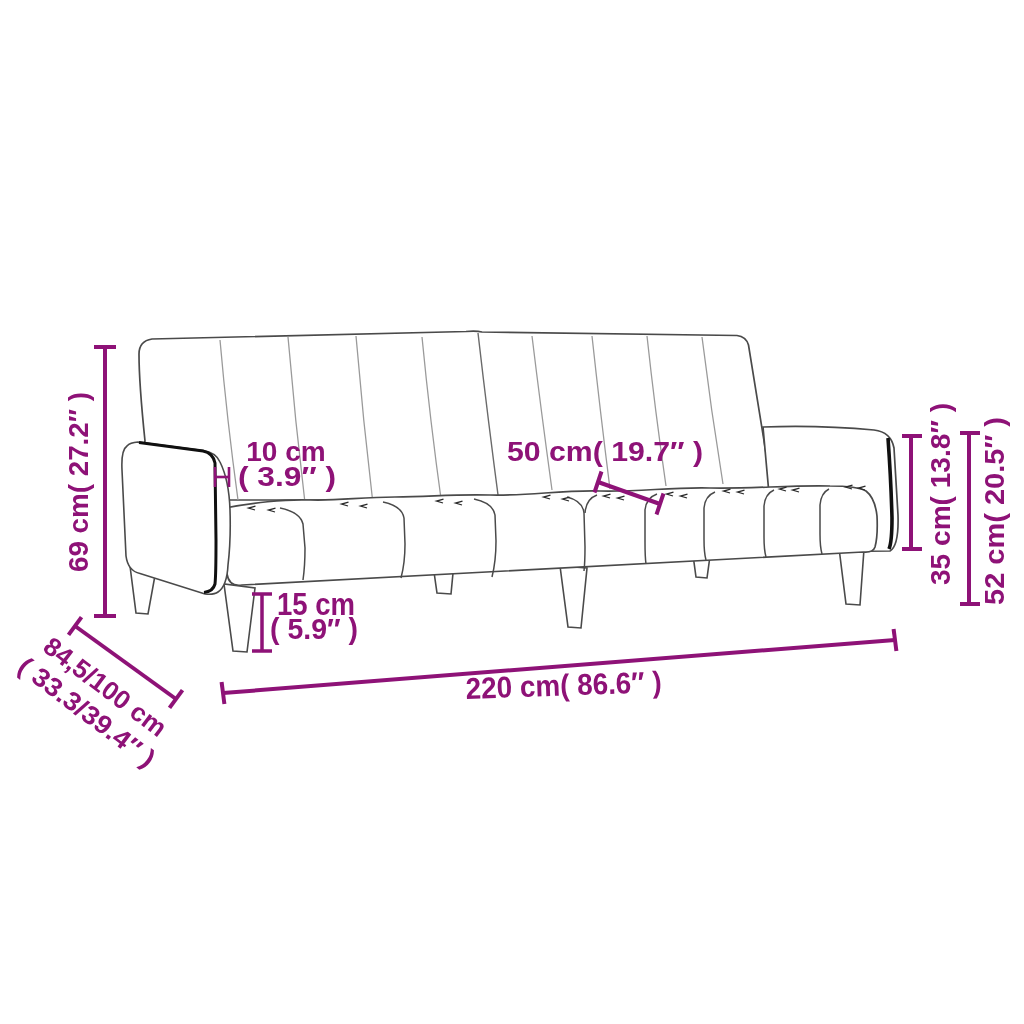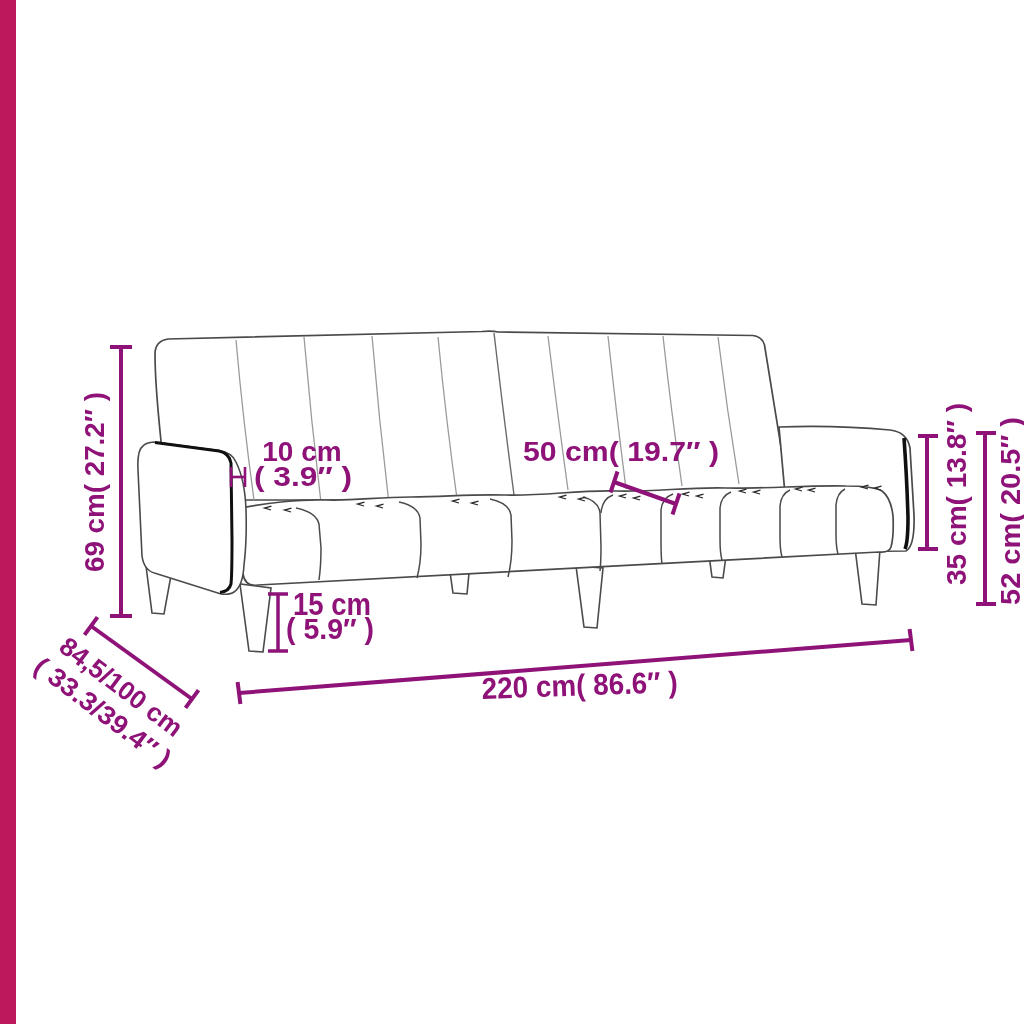--- a/index.html
+++ b/index.html
@@ -1,16 +1,16 @@
 <!DOCTYPE html>
 <html><head>
 <meta charset="utf-8">
 <style>
   html,body{margin:0;padding:0;background:#ffffff;}
-  .wrap{width:948px;height:1024px;background:#be185d;padding-left:16px;}
+  .wrap{width:948px;height:1024px;background:#be185d;}
   text{font-family:"Liberation Sans", sans-serif;font-weight:bold;fill:#8e1277;}
 </style>
 </head>
 <body>
 <div class="wrap">
 <svg width="1024" height="1024" viewBox="0 0 1024 1024" xmlns="http://www.w3.org/2000/svg">
 
   <rect x="0" y="0" width="1024" height="1024" fill="#ffffff"></rect>
 
   <path d="M145,441 C142,412 139,370 139,354 Q139,341 152,339 L466,331.5 Q476,330.5 482,332 L737,335.5 Q746,336.5 748.5,345 L771,484 L771,500 L126,500 Z" fill="#ffffff" stroke="#4a4a4a" stroke-width="1.7"></path>

